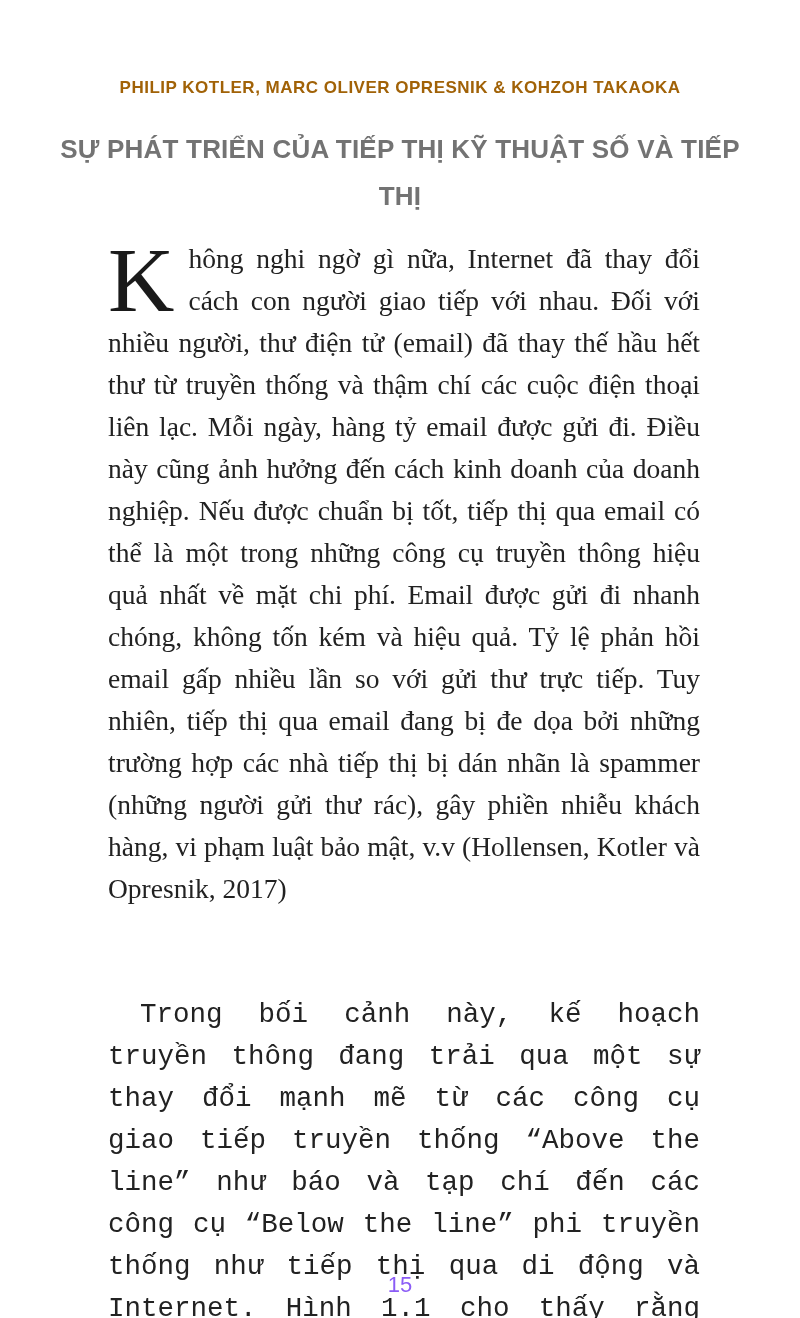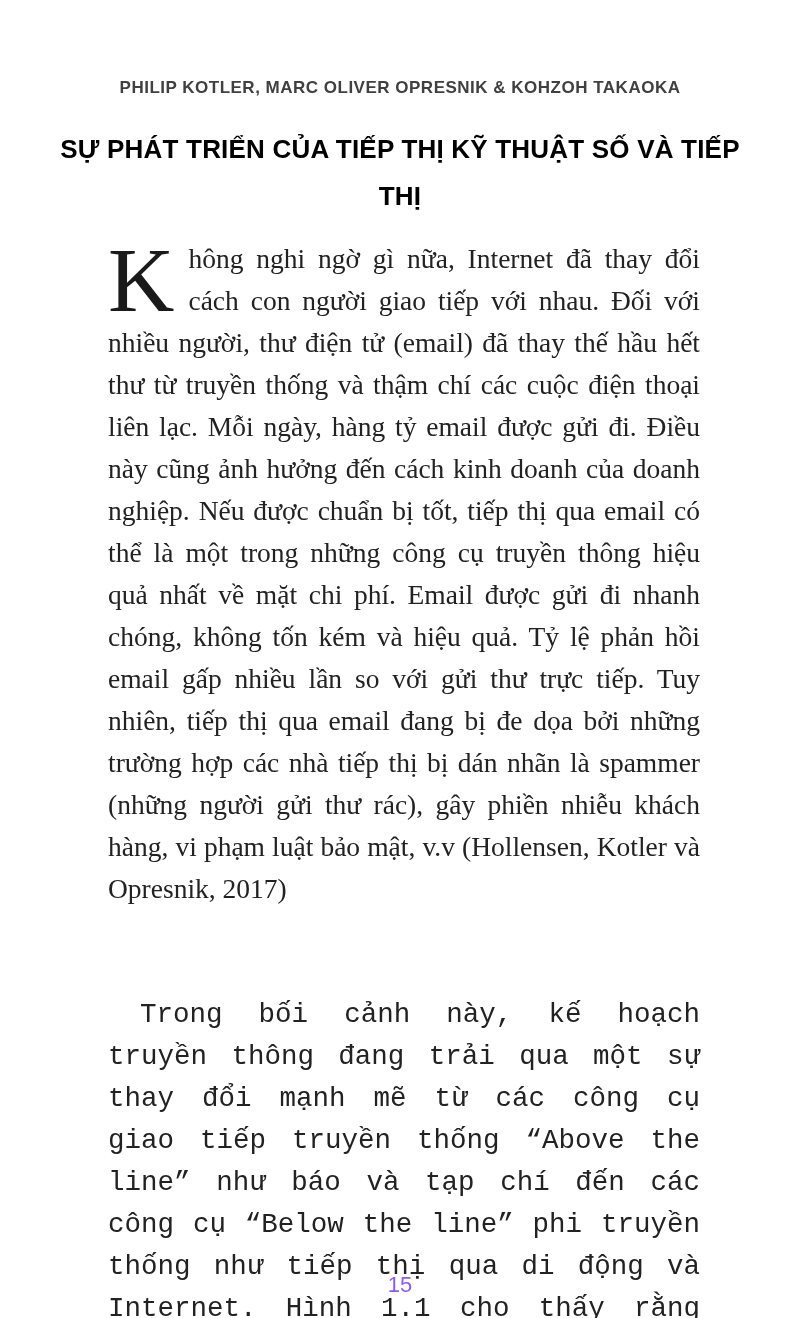--- a/index.html
+++ b/index.html
@@ -21,35 +21,35 @@
   .running-header {
     position: absolute;
     top: 78px;
     left: 0;
     width: 100%;
     text-align: center;
     font-family: "Liberation Sans", sans-serif;
     font-weight: 700;
     font-size: 17px;
     letter-spacing: 0.5px;
-    color: #404040;
+    color: #a16207;
   }
   .chapter-heading {
     position: absolute;
     top: 126px;
     left: 60px;
     width: 680px;
     margin: 0;
     text-align: center;
     font-family: "Liberation Sans", sans-serif;
     font-weight: 700;
     font-size: 26px;
     line-height: 47px;
     letter-spacing: 0.2px;
-    color: #000000;
+    color: #737373;
   }
   .body-text {
     position: absolute;
     left: 108px;
     width: 592px;
     font-family: "Liberation Serif", "DejaVu Serif", serif;
     font-size: 27.5px;
     line-height: 42px;
     text-align: justify;
     color: #222222;

